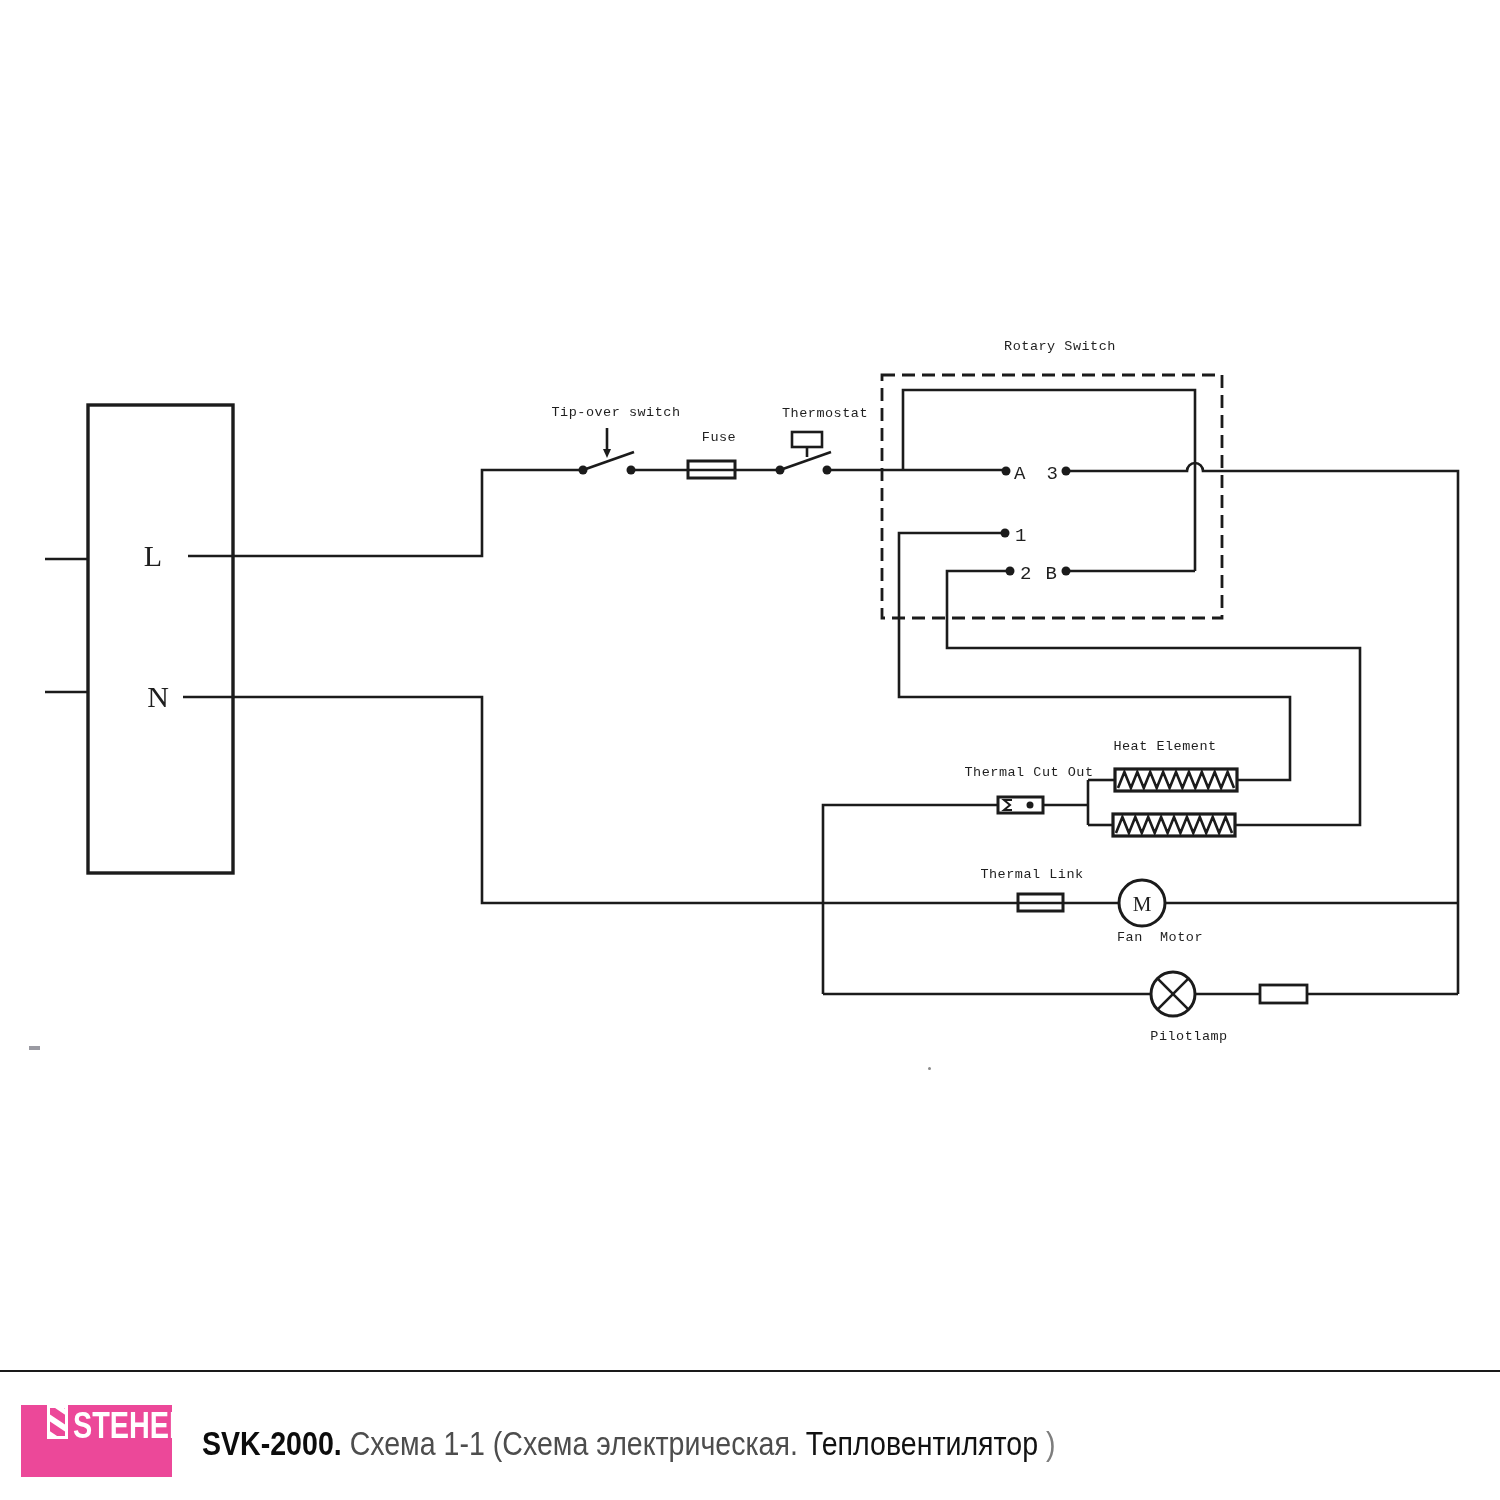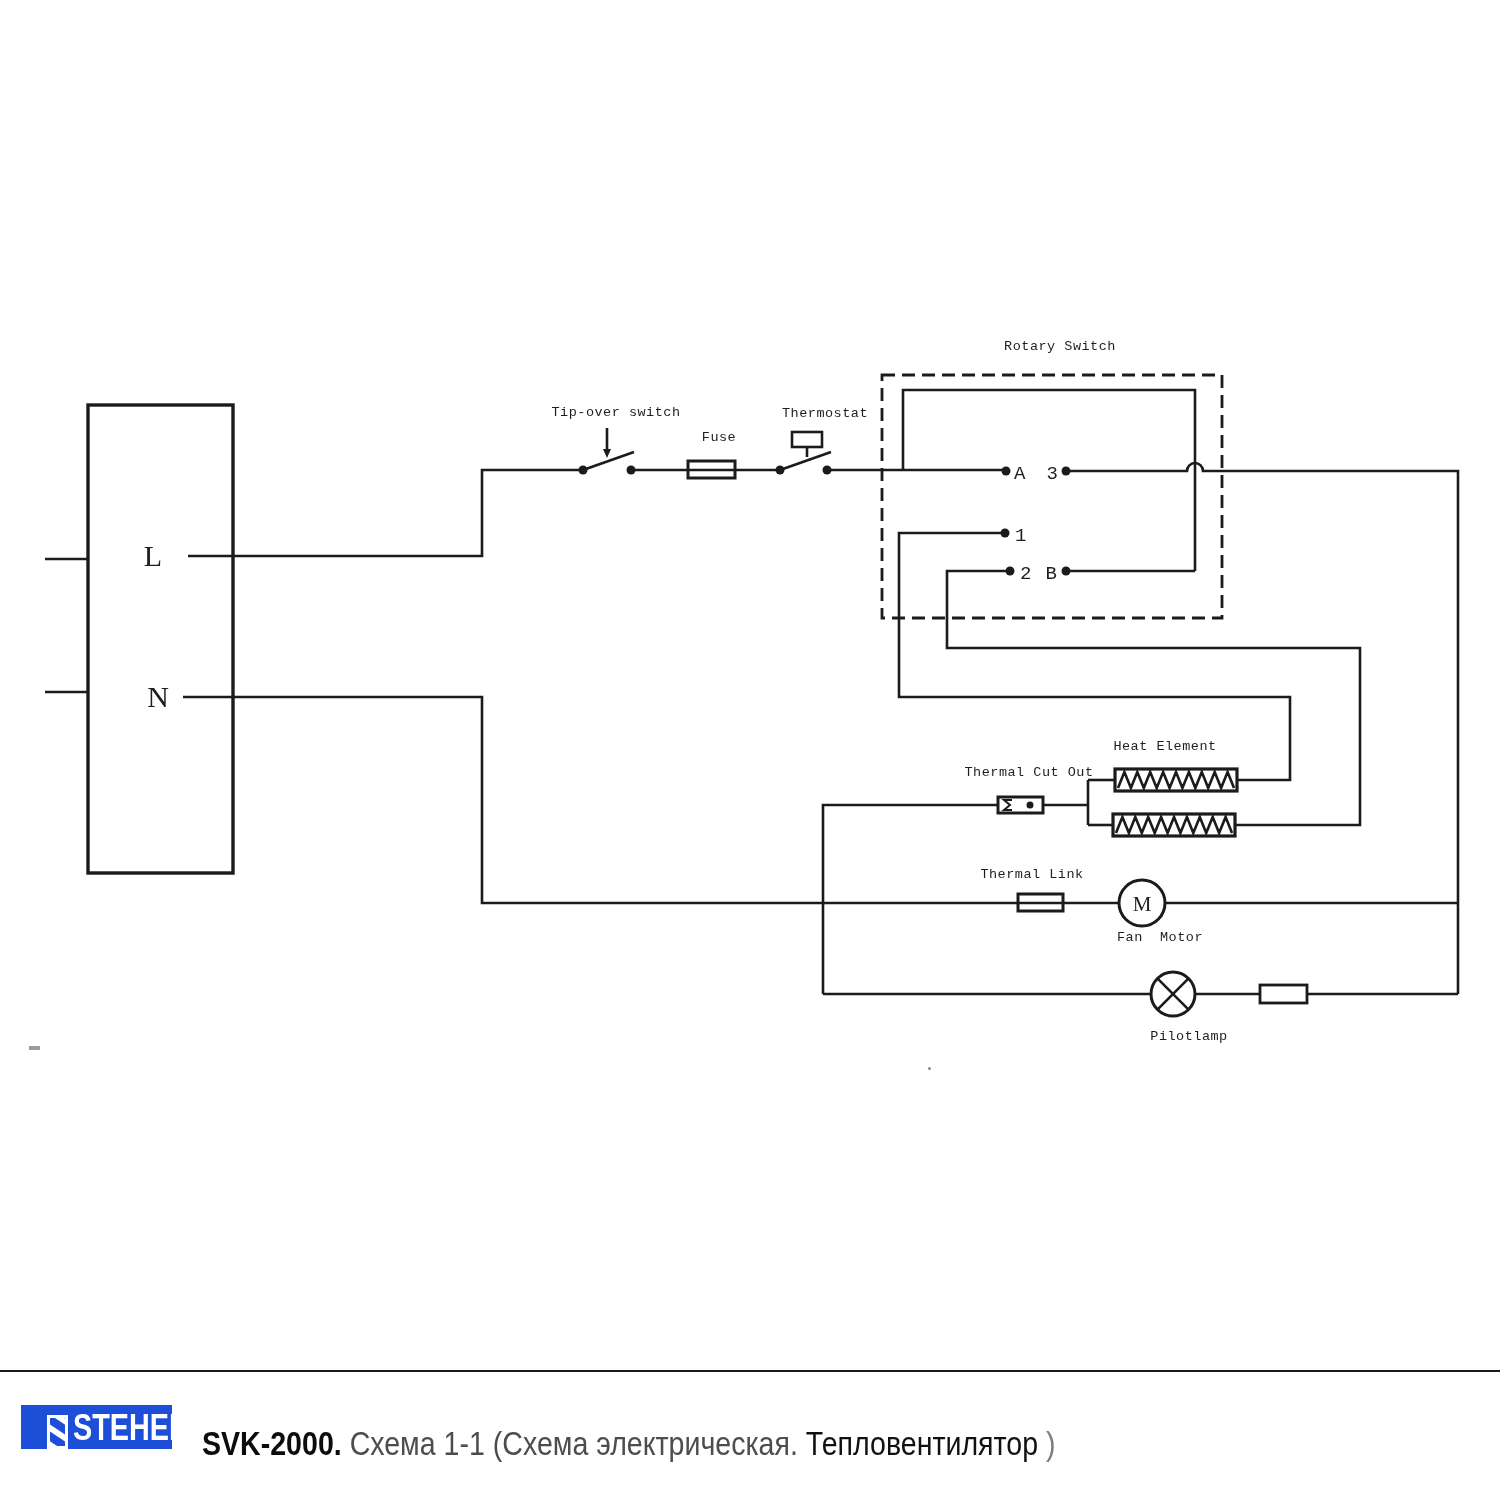--- a/index.html
+++ b/index.html
@@ -6,22 +6,22 @@
   #page{position:relative;width:1500px;height:1500px;background:#fff;overflow:hidden;
         font-family:"Liberation Sans",sans-serif;}
   svg{position:absolute;left:0;top:0;}
   
   .lbl{font-family:"Liberation Mono","DejaVu Sans Mono",monospace;font-size:13.5px;fill:#1f1f1f;letter-spacing:.5px;}
   .term{font-family:"Liberation Mono","DejaVu Sans Mono",monospace;font-size:19px;fill:#1f1f1f;}
   .big{font-family:"Liberation Serif","DejaVu Serif",serif;font-size:30px;fill:#1f1f1f;}
   .motor{font-family:"Liberation Serif","DejaVu Serif",serif;font-size:21px;fill:#1f1f1f;}
   
   #divider{position:absolute;left:0;top:1370px;width:1500px;height:2px;background:#1a1a1a;}
-  #logo{position:absolute;left:21px;top:1405px;width:151px;height:44px;background:#1d4ed8;
-        display:flex;align-items:flex-end;}
+  #logo{position:absolute;left:21px;top:1405px;width:151px;height:72px;background:#ec4899;
+        display:flex;align-items:flex-start;}
   #logo svg{position:static;margin-left:26px;flex:none;}
   #brand{color:#fff;font-weight:bold;font-size:36px;letter-spacing:0;margin-left:5px;
          transform:scaleX(.8);transform-origin:left center;white-space:nowrap;}
   #caption{position:absolute;left:202px;top:1424px;font-size:34px;white-space:nowrap;
            transform:scaleX(.84);transform-origin:left center;color:#4d4d4d;}
   #caption .model{font-weight:bold;color:#0c0c0c;}
   #caption .hl{color:#111111;}
   #caption .paren{color:#7d7d7d;}
   .artifact1{position:absolute;left:29px;top:1046px;width:11px;height:4px;background:#9a9aa2;}
   .artifact2{position:absolute;left:928px;top:1067px;width:3px;height:3px;background:#8a8a8a;border-radius:50%;}

